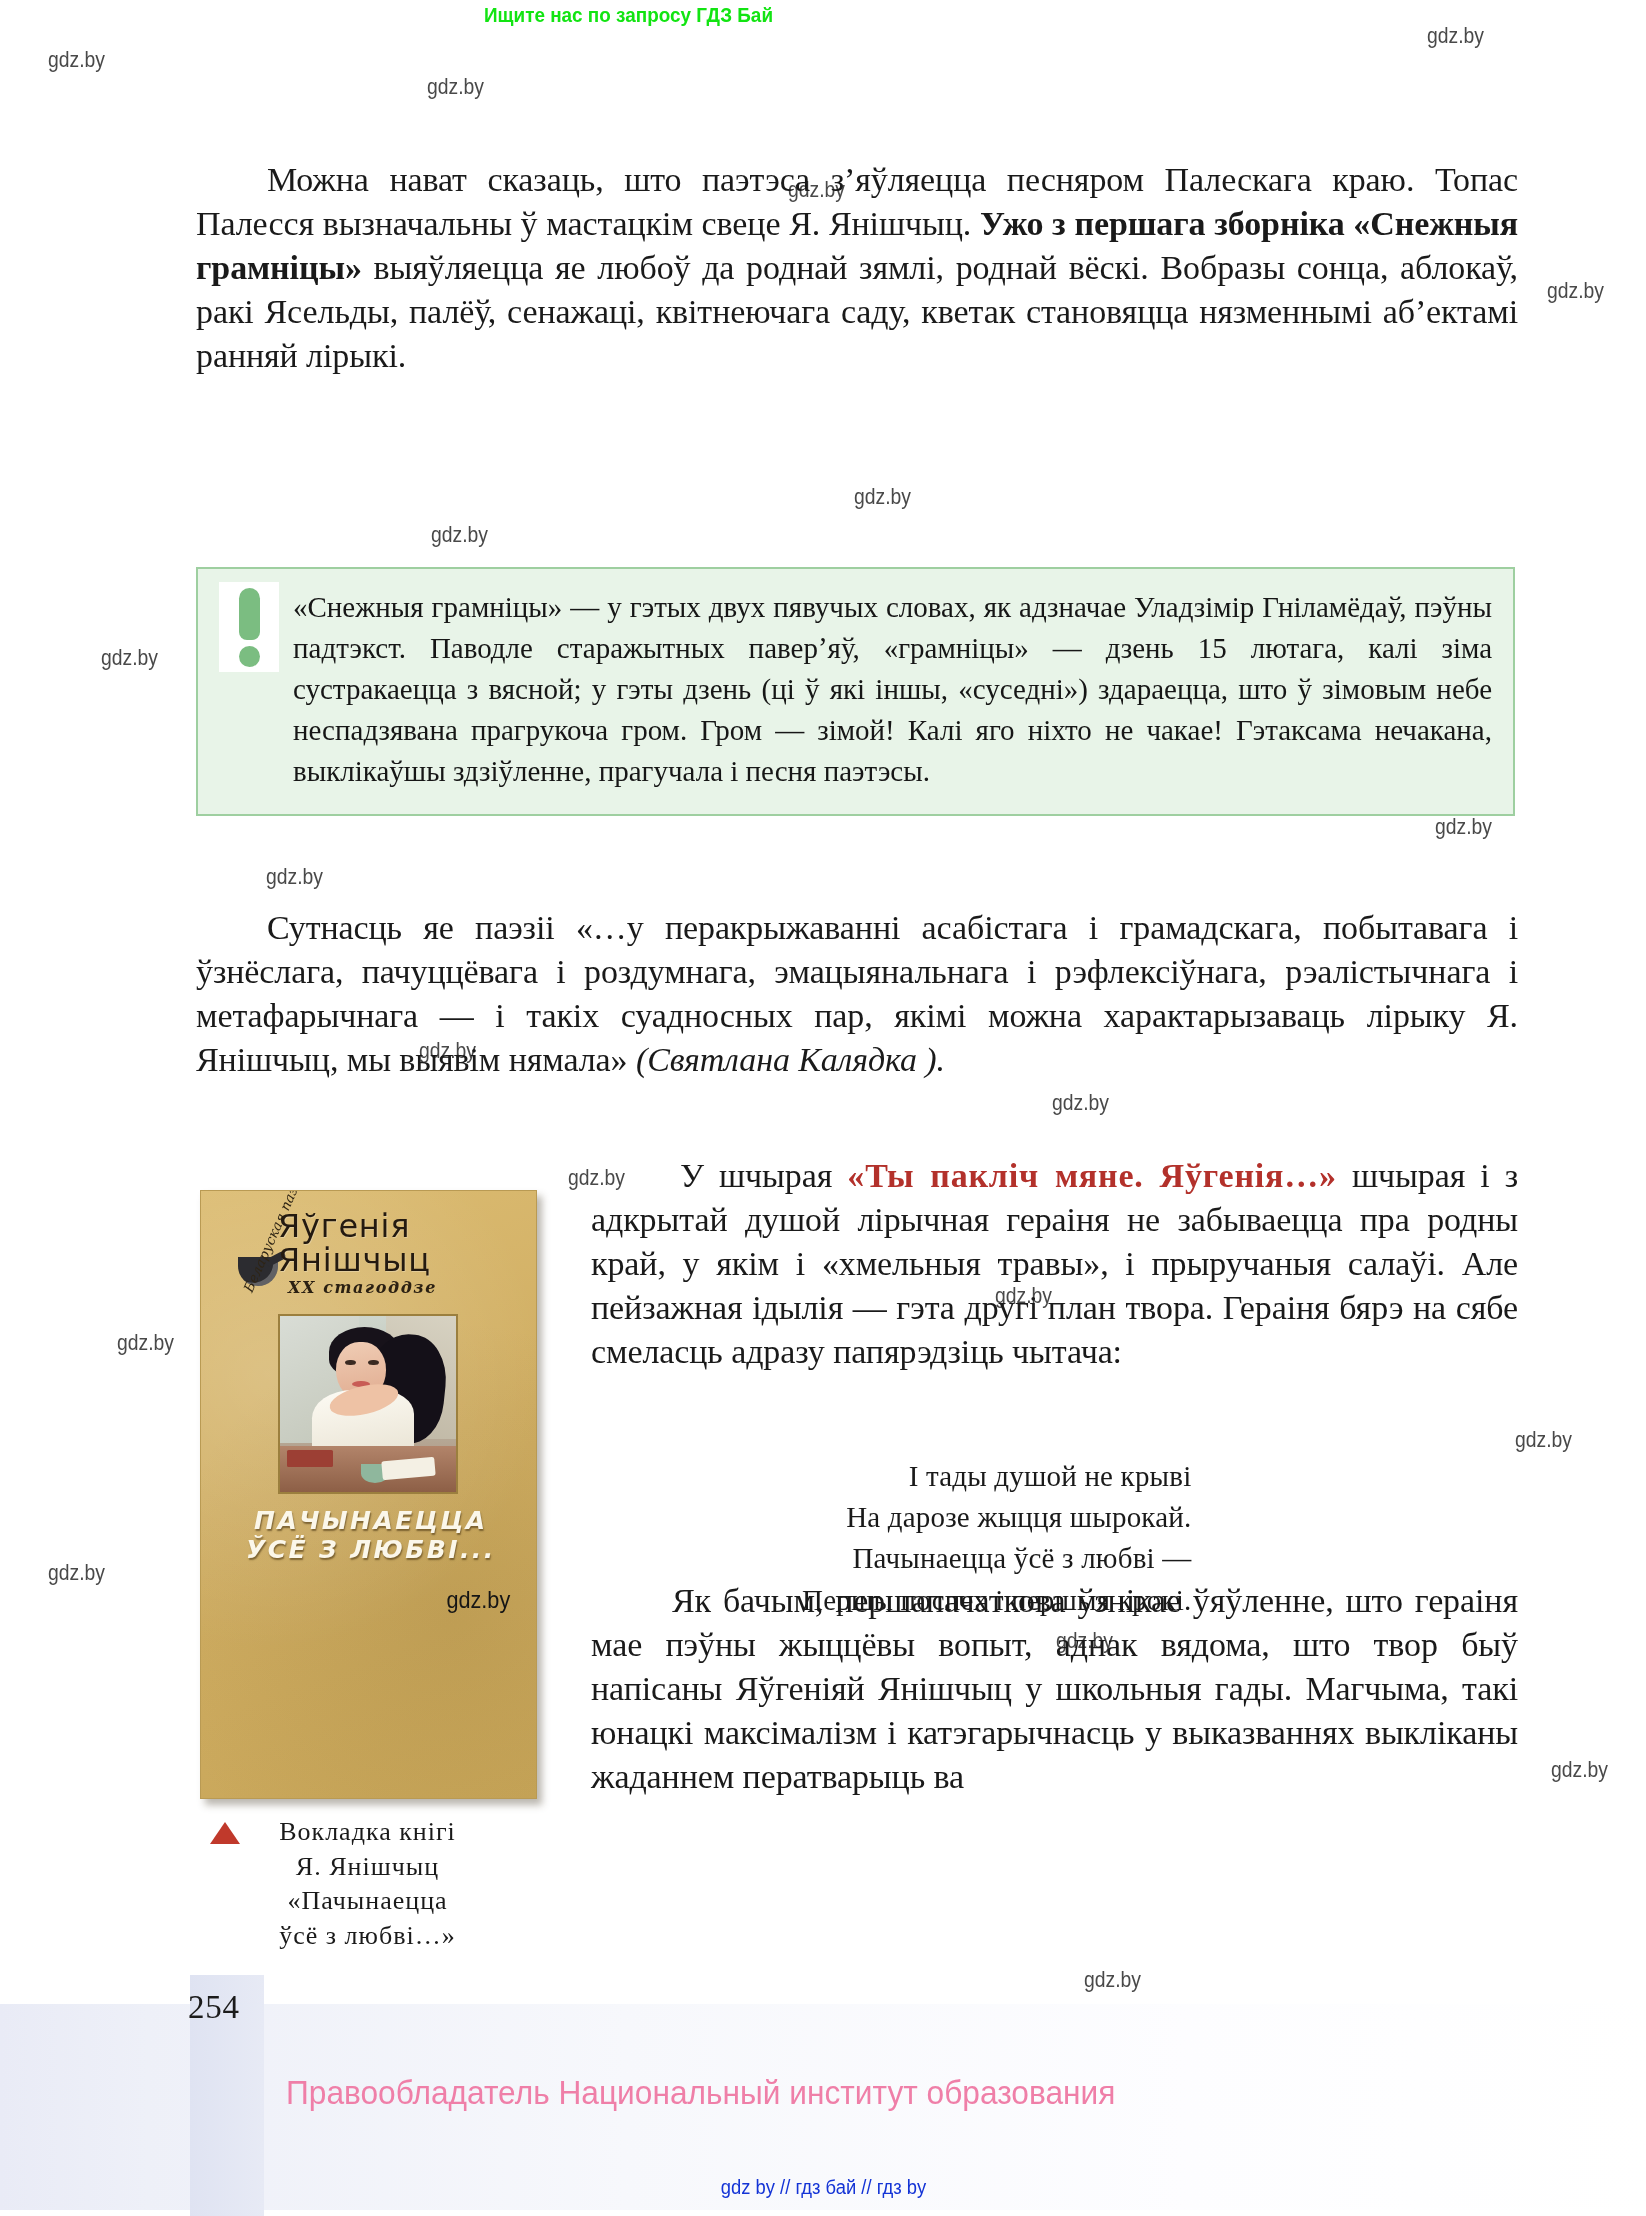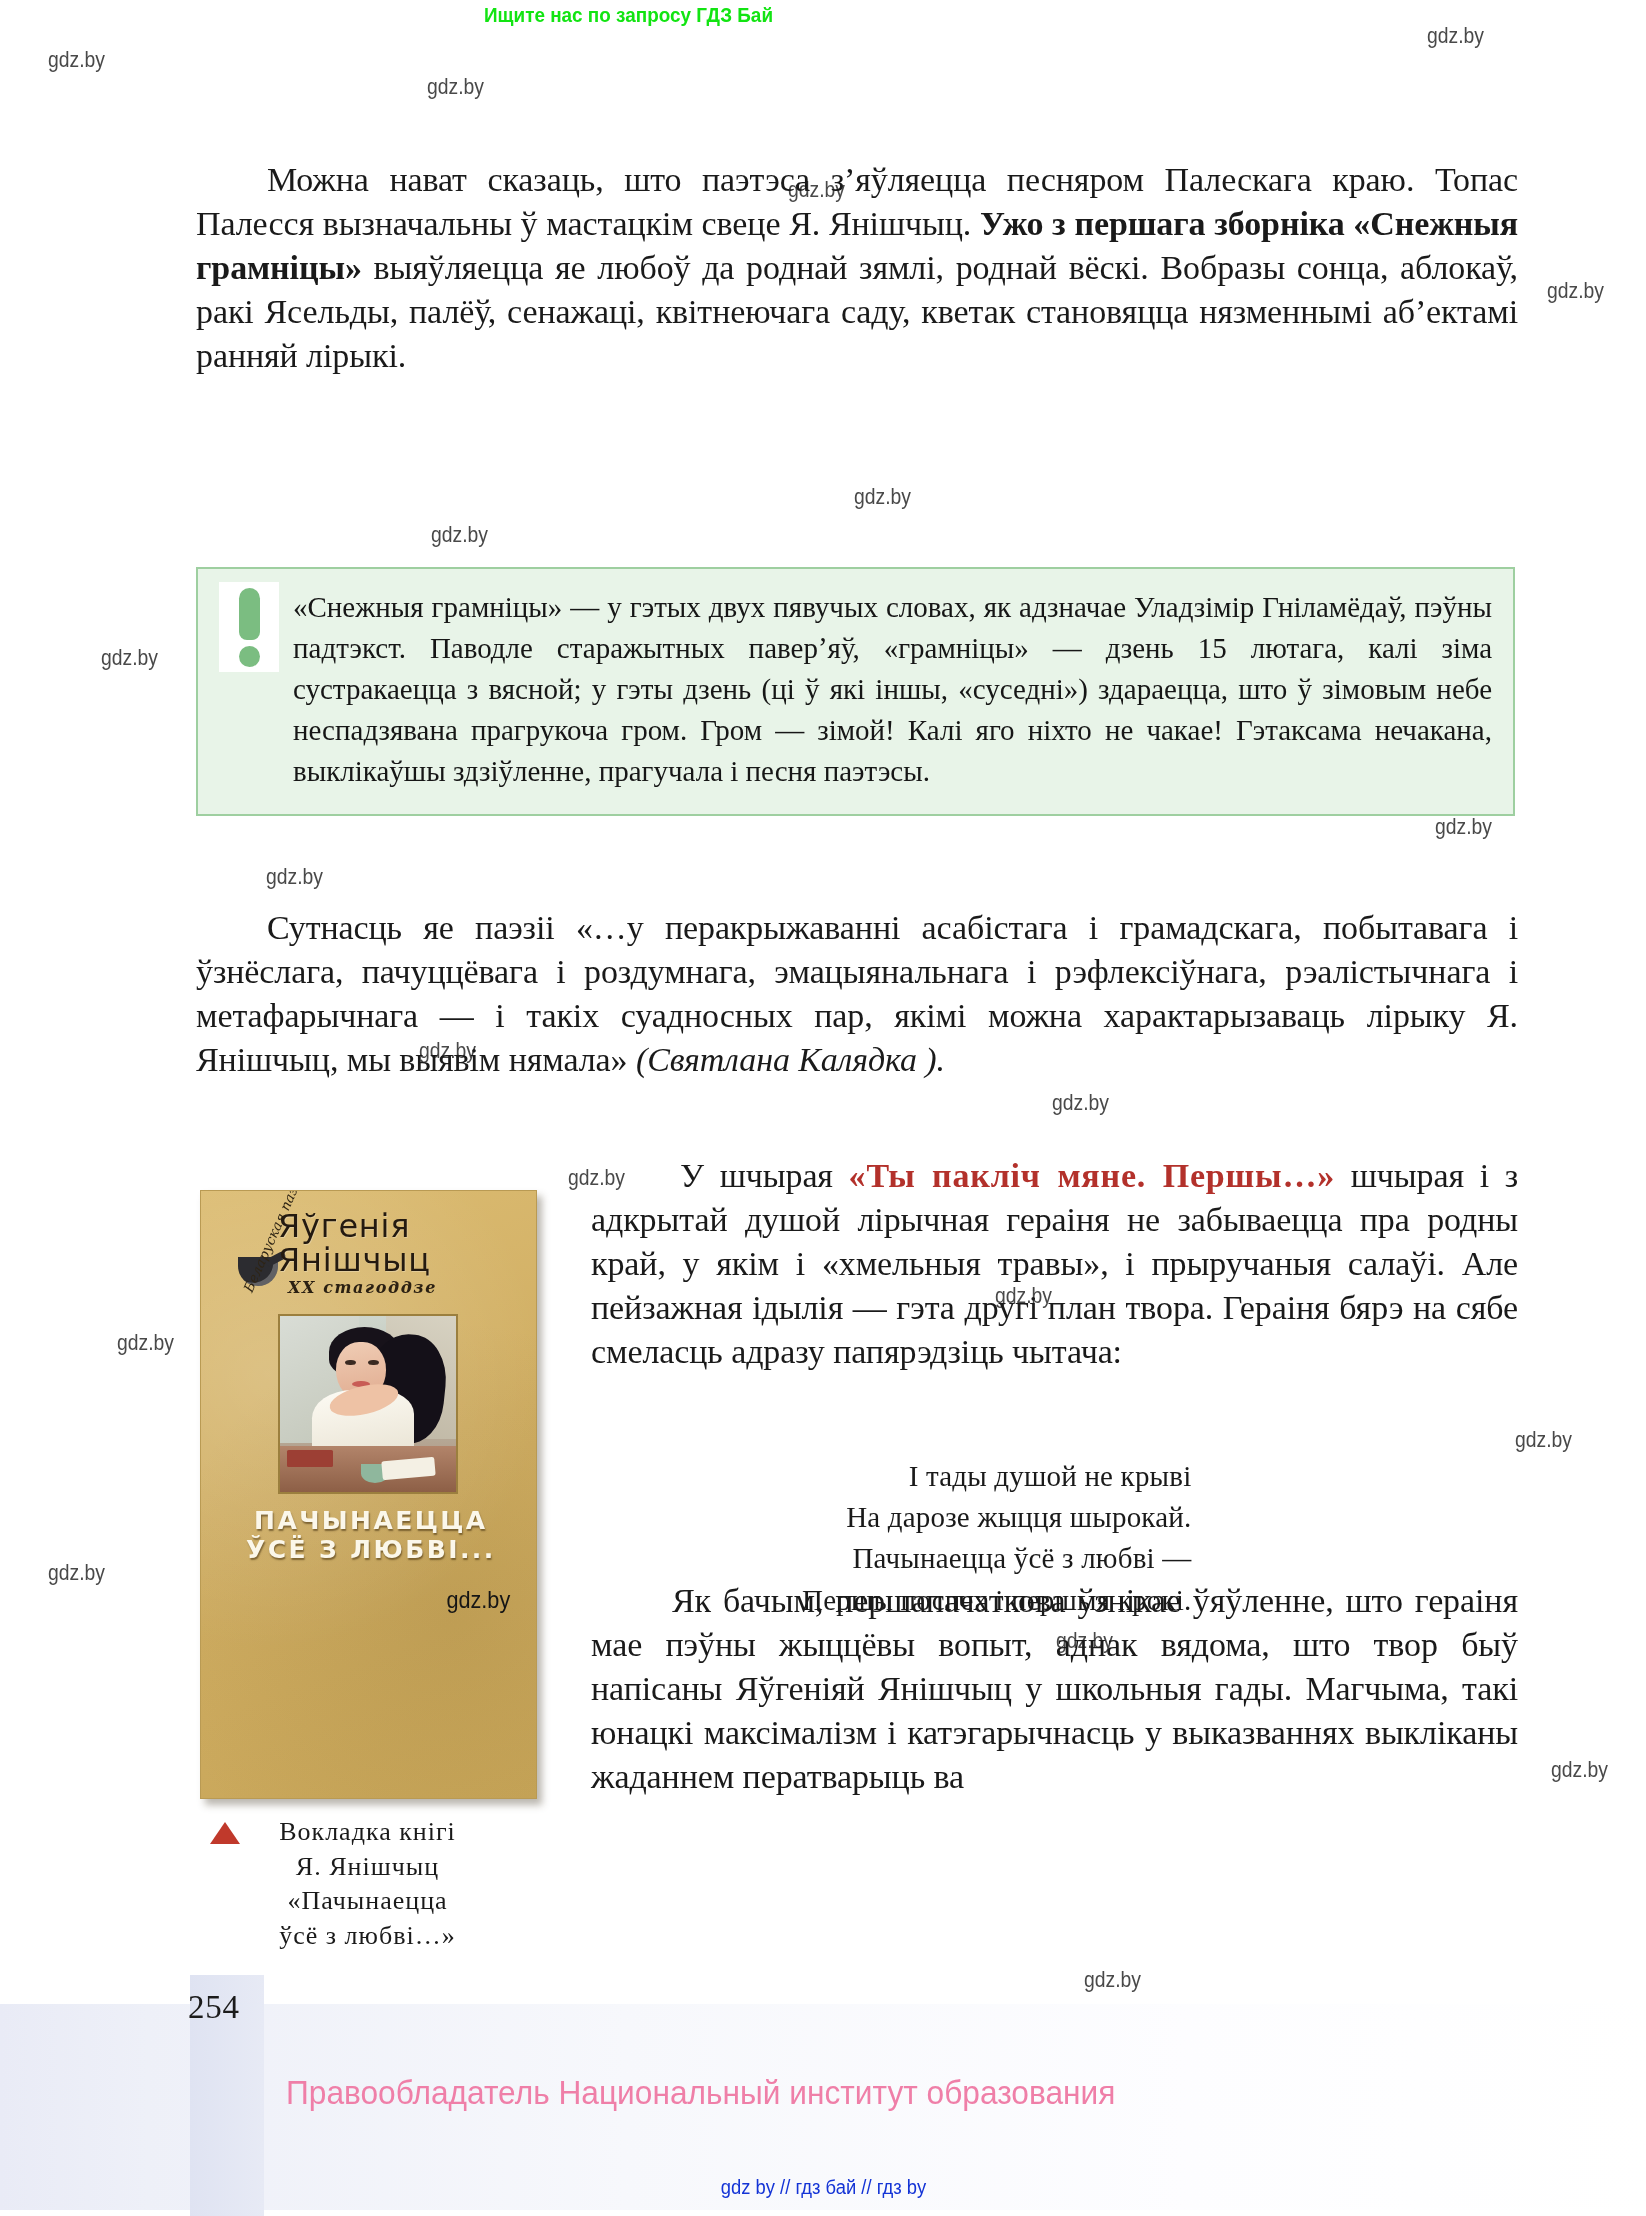--- a/index.html
+++ b/index.html
@@ -221,20 +221,21 @@
     position: absolute;
     left: 17.7px; right: 13px; top: 316px;
     font-family: "DejaVu Sans", "Liberation Sans", sans-serif;
     font-weight: 700;
     font-size: 25px;
     line-height: 1.14;
     color: #fbf7ea;
     text-align: center;
     letter-spacing: 2.4px;
     text-shadow: 0.8px 1.6px 1.6px rgba(60,40,10,.55);
+    font-style: italic;
   }
   .cover-wm {
     position: absolute;
     right: 22.6px; top: 395px;
     font-family: "Liberation Sans", "DejaVu Sans", sans-serif;
     font-size: 24px;
     color: #151515;
     transform: scaleX(.9);
   }
   .fig-caption {
@@ -407,21 +408,21 @@
     <div class="fig-caption">
       <span class="tri"></span>
       <span style="white-space:pre-line">Вокладка кнігі
 Я. Янішчыц
 «Пачынаецца
 ўсё з любві…»</span>
     </div>
   </div>
 
   <div class="rightcol" style="top:1154px;">
-    <p class="body" style="text-indent:89px;"><span>У шчырая </span><span class="redttl">«Ты паклiч мяне. Першы…»</span><span> шчырая і з адкрытай душой лірычная гераіня не забываецца пра родны край, у якім і «хмельныя травы», і прыручаныя салаўі. Але пейзажная ідылія — гэта другі план твора. Гераіня бярэ на сябе смеласць адразу папярэдзіць чытача:</span></p>
+    <p class="body" style="text-indent:89px;"><span>У шчырая </span><span class="redttl">«Ты паклiч мяне. Яўгенія…»</span><span> шчырая і з адкрытай душой лірычная гераіня не забываецца пра родны край, у якім і «хмельныя травы», і прыручаныя салаўі. Але пейзажная ідылія — гэта другі план твора. Гераіня бярэ на сябе смеласць адразу папярэдзіць чытача:</span></p>
   </div>
 
   <div class="verse">І тады душой не крыві
 На дарозе жыцця шырокай.
 Пачынаецца ўсё з любві —
 Першы поспех і першыя крокі.</div>
 
   <div class="rightcol" style="top:1579px;">
     <p class="body" style="text-indent:81px;">Як бачым, першапачаткова ўзнікае ўяўленне, што гераіня мае пэўны жыццёвы вопыт, аднак вядома, што твор быў напісаны Яўгеніяй Янішчыц у школьныя гады. Магчыма, такі юнацкі максімалізм і катэгарычнасць у выказваннях выкліканы жаданнем ператварыць ва</p>
   </div>

